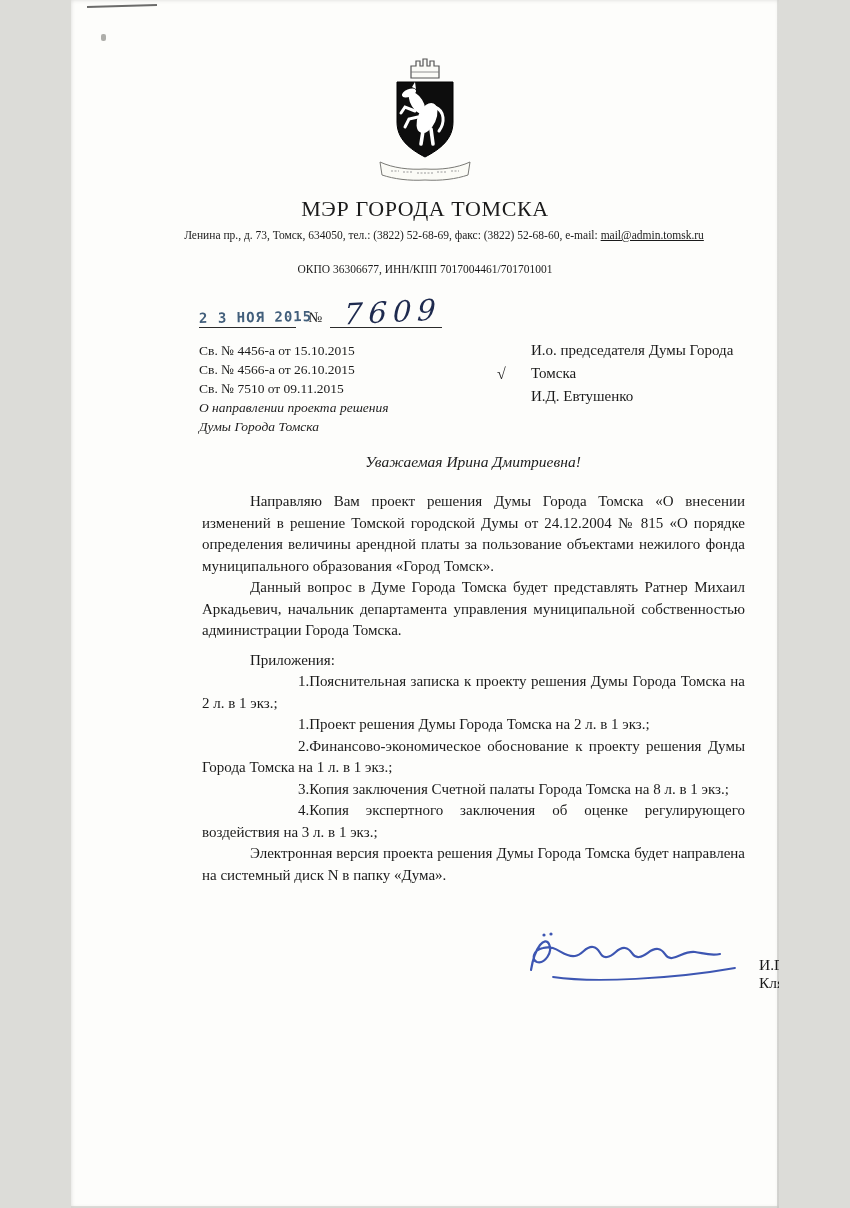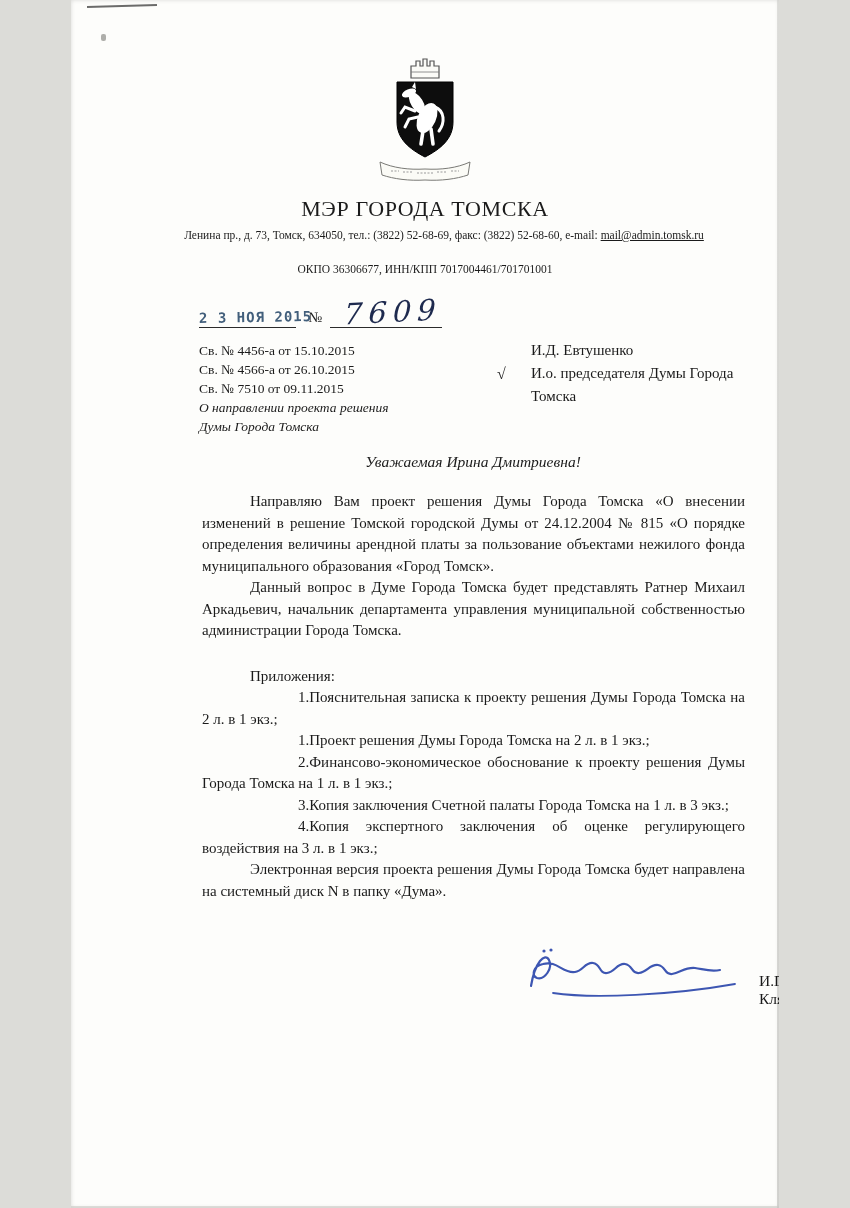--- a/index.html
+++ b/index.html
@@ -48,21 +48,21 @@
   }
   .refs { margin-top:6px; font-size:13.5px; line-height:19px; }
   .subject { font-style:italic; font-size:13.5px; line-height:19px; }
   .addressee { position:absolute; left:332px; top:36px; font-size:15px; line-height:23px; }
   .checkmark { position:absolute; left:-34px; top:23px; font-size:16px; color:#2a2a2a; }
 
   
   .salutation { margin:30px 32px 0 128px; text-align:center; font-size:15.5px;font-style:italic; }
   .body-text { margin:20px 34px 0 131px; text-align:justify; font-size:15px; line-height:21.5px; }
   .body-text p { margin:0; text-indent:48px; }
-  .attachments { margin-top:24px; }
+  .attachments { margin-top:8px; }
   .att-title { text-indent:48px; margin:0; }
   .att-item { margin:0; text-indent:48px; text-align:justify; }
   .att-num { display:inline-block; min-width:44px; }
   .closing { margin-top:22px; }
 
   
   .signature-block { position:relative; height:110px; margin-top:36px;padding-left:8px; }
   .sig-svg { position:absolute; left:452px; top:6px; }
   .sig-name { position:absolute; left:688px; top:34px; font-size:15.5px; }
 </style>
@@ -115,37 +115,37 @@
       <div>Св. № 4456-а от 15.10.2015</div>
       <div>Св. № 4566-а от 26.10.2015</div>
       <div>Св. № 7510 от 09.11.2015</div>
     </div>
     <div class="subject">
       <div>О направлении проекта решения</div>
       <div>Думы Города Томска</div>
     </div>
     <div class="addressee">
       <span class="checkmark">√</span>
+      <div>И.о. председателя Думы Города Томска</div>
       <div>И.Д. Евтушенко</div>
-      <div>И.о. председателя Думы Города Томска</div>
     </div>
   </div>
 
   <div class="salutation">Уважаемая Ирина Дмитриевна!</div>
 
   <div class="body-text">
     <p>Направляю Вам проект решения Думы Города Томска «О внесении изменений в решение Томской городской Думы от 24.12.2004 № 815 «О порядке определения величины арендной платы за пользование объектами нежилого фонда муниципального образования «Город Томск».</p>
     <p>Данный вопрос в Думе Города Томска будет представлять Ратнер Михаил Аркадьевич, начальник департамента управления муниципальной собственностью администрации Города Томска.</p>
 
     <div class="attachments">
       <p class="att-title">Приложения:</p>
       <p class="att-item"><span class="att-num">1.</span><span>Пояснительная записка к проекту решения Думы Города Томска на 2 л. в 1 экз.;</span></p>
       <p class="att-item"><span class="att-num">1.</span><span>Проект решения Думы Города Томска на 2 л. в 1 экз.;</span></p>
       <p class="att-item"><span class="att-num">2.</span><span>Финансово-экономическое обоснование к проекту решения Думы Города Томска на 1 л. в 1 экз.;</span></p>
-      <p class="att-item"><span class="att-num">3.</span><span>Копия заключения Счетной палаты Города Томска на 1 л. в 3 экз.;</span></p>
+      <p class="att-item"><span class="att-num">3.</span><span>Копия заключения Счетной палаты Города Томска на 8 л. в 1 экз.;</span></p>
       <p class="att-item"><span class="att-num">4.</span><span>Копия экспертного заключения об оценке регулирующего воздействия на 3 л. в 1 экз.;</span></p>
     </div>
 
     <p class="closing">Электронная версия проекта решения Думы Города Томска будет направлена на системный диск N в папку «Дума».</p>
   </div>
 
   <div class="signature-block">
     <svg class="sig-svg" width="230" height="60" viewBox="0 0 230 60">
       <g stroke="#3d56b2" fill="none" stroke-linecap="round">
         <circle cx="21" cy="7" r="1.6" fill="#3d56b2" stroke="none"></circle>

